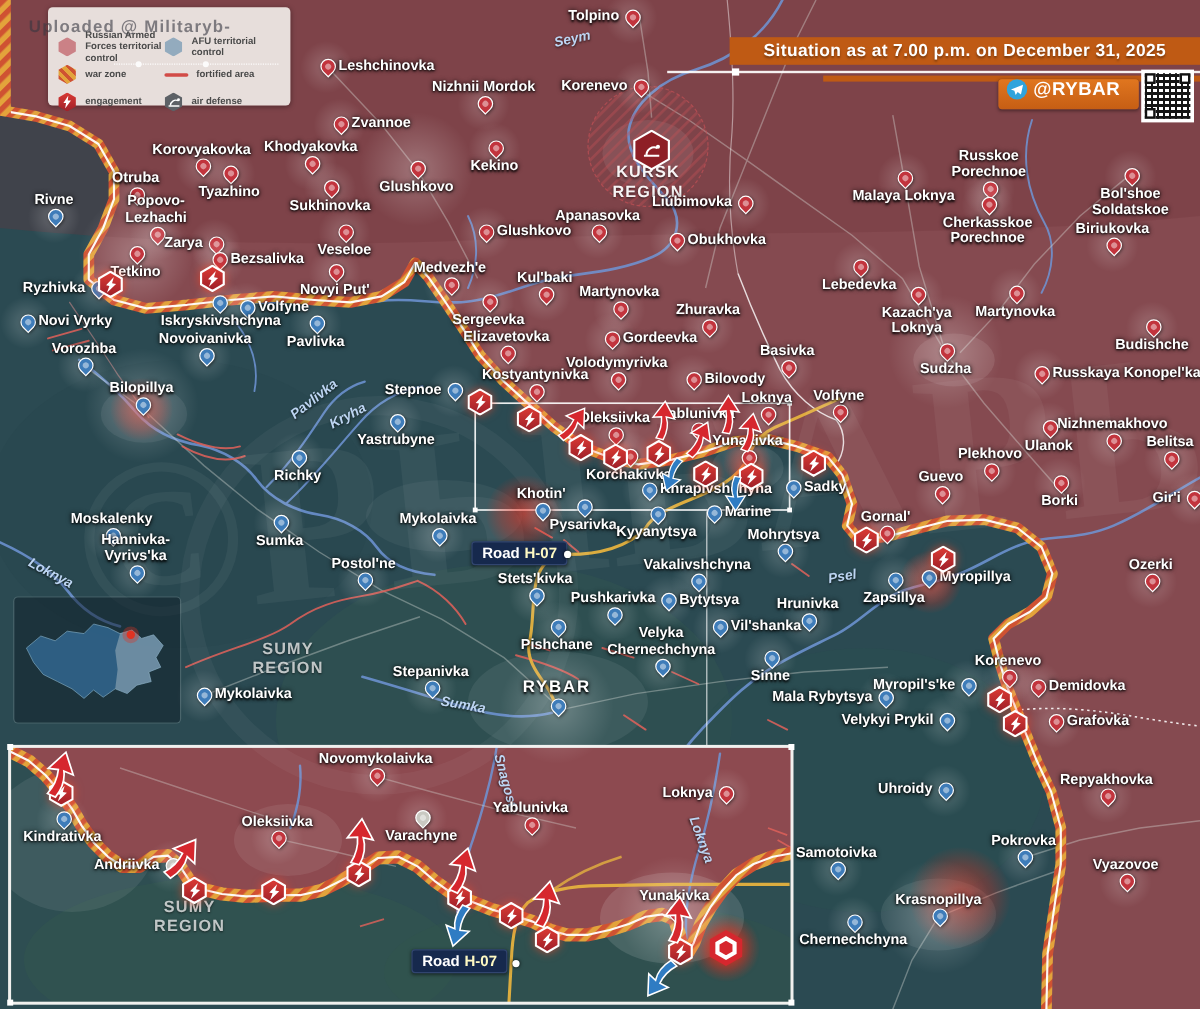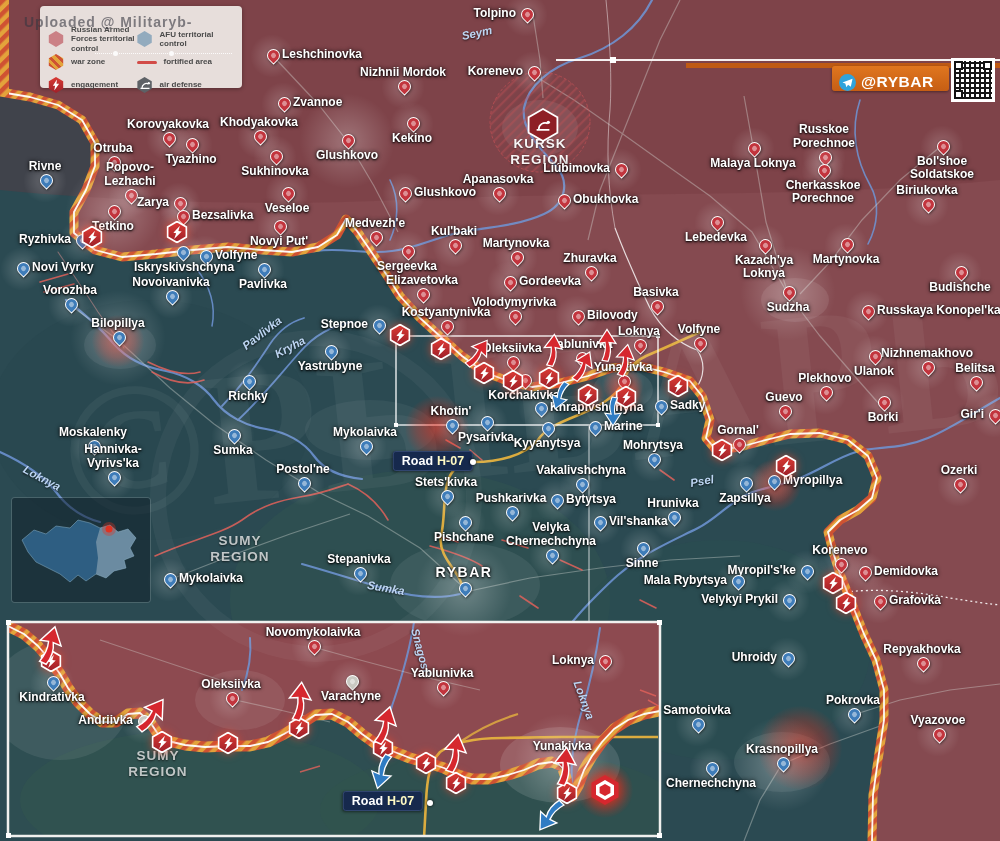--- a/index.html
+++ b/index.html
@@ -79,21 +79,21 @@
   
   .title{position:absolute;right:12px;top:4px;z-index:30;font:bold 26px/1 "Liberation Sans",sans-serif;
     color:#fff;letter-spacing:1.5px;text-shadow:0 2px 3px rgba(40,10,5,.8)}
   .subtitle{position:absolute;left:608px;top:31px;width:392px;height:23px;background:#bf5a14;z-index:29;
     display:flex;align-items:center;justify-content:center;font:bold 14.5px "Liberation Sans",sans-serif;
     color:#fff;letter-spacing:.3px;text-shadow:0 1px 2px rgba(0,0,0,.4)}
   .hrule{position:absolute;left:556px;top:59px;width:444px;height:2px;background:rgba(255,255,255,.92);z-index:29}
   .hrule::before{content:"";position:absolute;left:54px;top:-2px;width:6px;height:6px;background:#fff}
   .obar{position:absolute;left:686px;top:63px;width:314px;height:5px;background:#bf5a14;z-index:29}
   .rybar{position:absolute;left:832px;top:66px;width:117px;height:25px;border-radius:3px;z-index:30;
-    background:linear-gradient(#e0761f,#c65e14);display:flex;align-items:flex-end;gap:5px;padding:0 7px;box-sizing:border-box;
+    background:linear-gradient(#e0761f,#c65e14);display:flex;align-items:flex-start;gap:5px;padding:0 7px;box-sizing:border-box;
     box-shadow:0 1px 3px rgba(0,0,0,.4)}
   .tgc{width:17px;height:17px;border-radius:50%;background:#2fa3dc;position:relative;flex:0 0 17px}
   .tgc svg{position:absolute;left:3px;top:4px}
   .rybar .handle{font:bold 15.5px "Liberation Sans",sans-serif;color:#fff;letter-spacing:.5px}
   .qr{position:absolute;left:951px;top:58px;width:44px;height:44px;background:#fff;z-index:30;padding:3px;box-sizing:border-box}
   .qrpat{width:100%;height:100%;position:relative;
     background-image:repeating-linear-gradient(0deg,#151515 0 2px,transparent 2px 5px),
                      repeating-linear-gradient(90deg,#151515 0 2px,#fff 2px 5px)}
   .fsq{position:absolute;width:9px;height:9px;border:2px solid #111;background:#fff;box-sizing:border-box}
   .fsq.a{left:0;top:0}.fsq.b{right:0;top:0}.fsq.c{left:0;bottom:0}
@@ -1146,20 +1146,21 @@
               <path d="M4 10 A6 6 0 0 1 12.5 4.5" fill="none" stroke="#fff" stroke-width="1.6"></path>
               <circle cx="13" cy="3.5" r="1.6" fill="#fff"></circle>
             </svg>
           </span>
         <span class="txt">air defense</span>
       </div>
     </div>
     <div class="lsep"></div>
   </div>
 
+  <div class="subtitle">Situation as at 7.00 p.m. on December 31, 2025</div>
   <div class="hrule"></div>
   <div class="obar"></div>
   <div class="rybar">
     <span class="tgc">
       <svg width="11" height="10" viewBox="0 0 12 10">
           <path d="M11.5 0.3 L0.5 4.5 L3.6 5.6 L4.8 9.5 L6.6 6.9 L9.6 9 Z" fill="#fff"></path>
         </svg>
     </span>
     <span class="handle">@RYBAR</span>
   </div>

